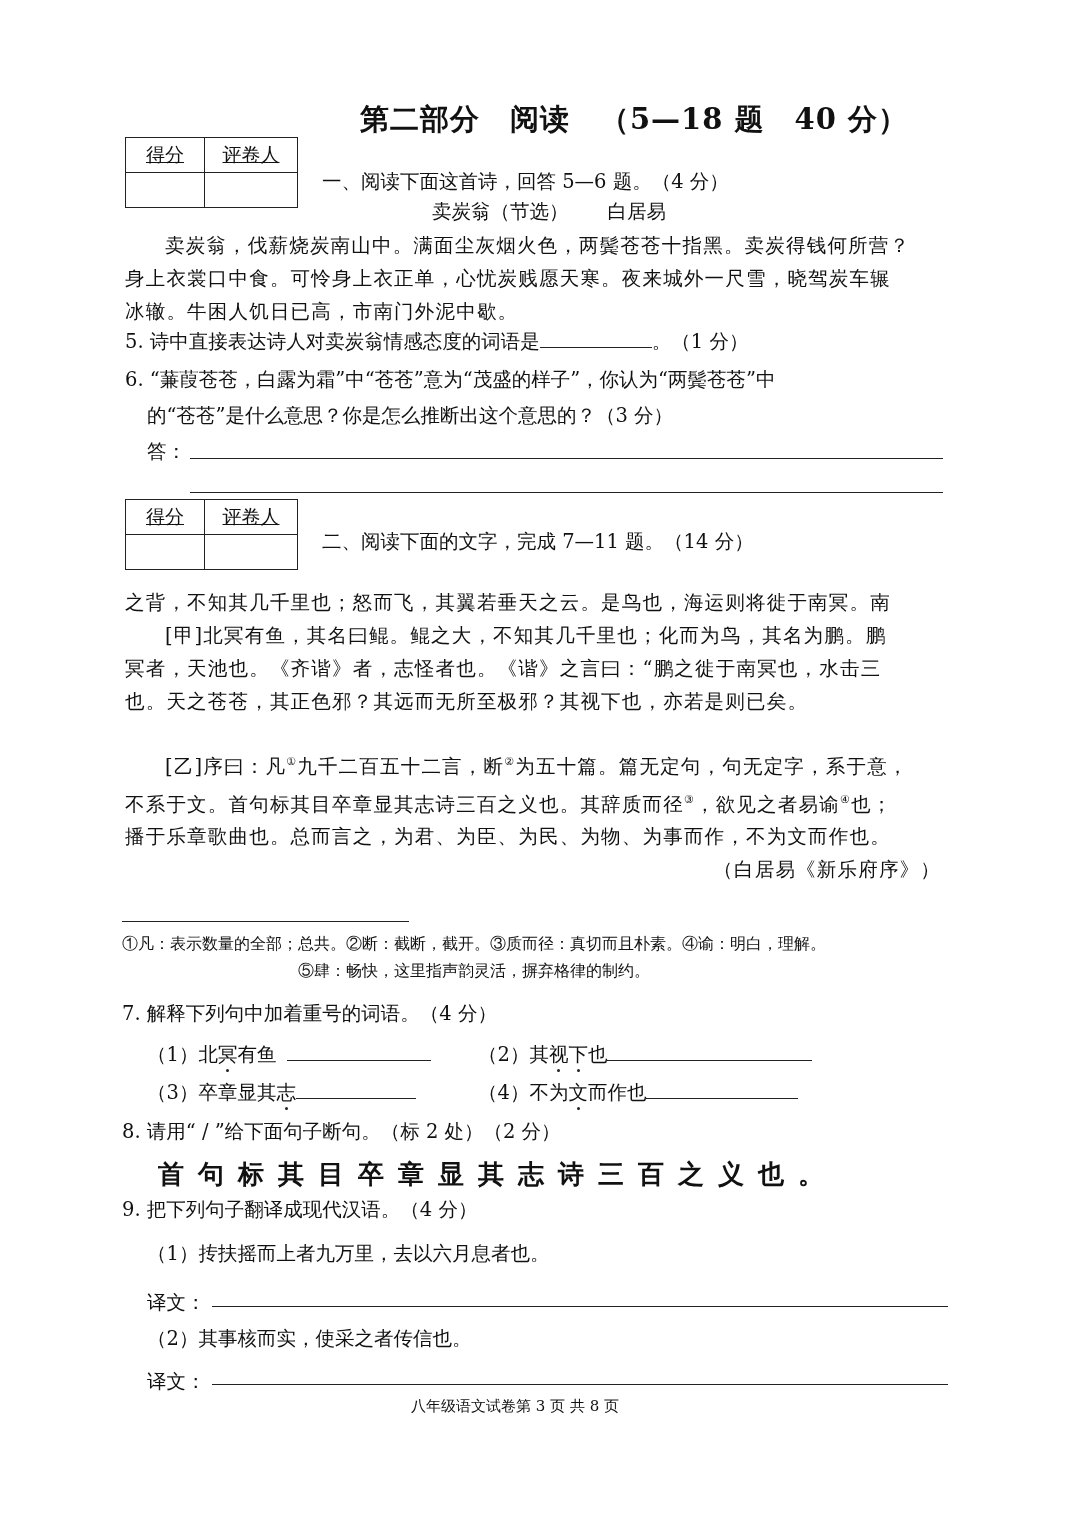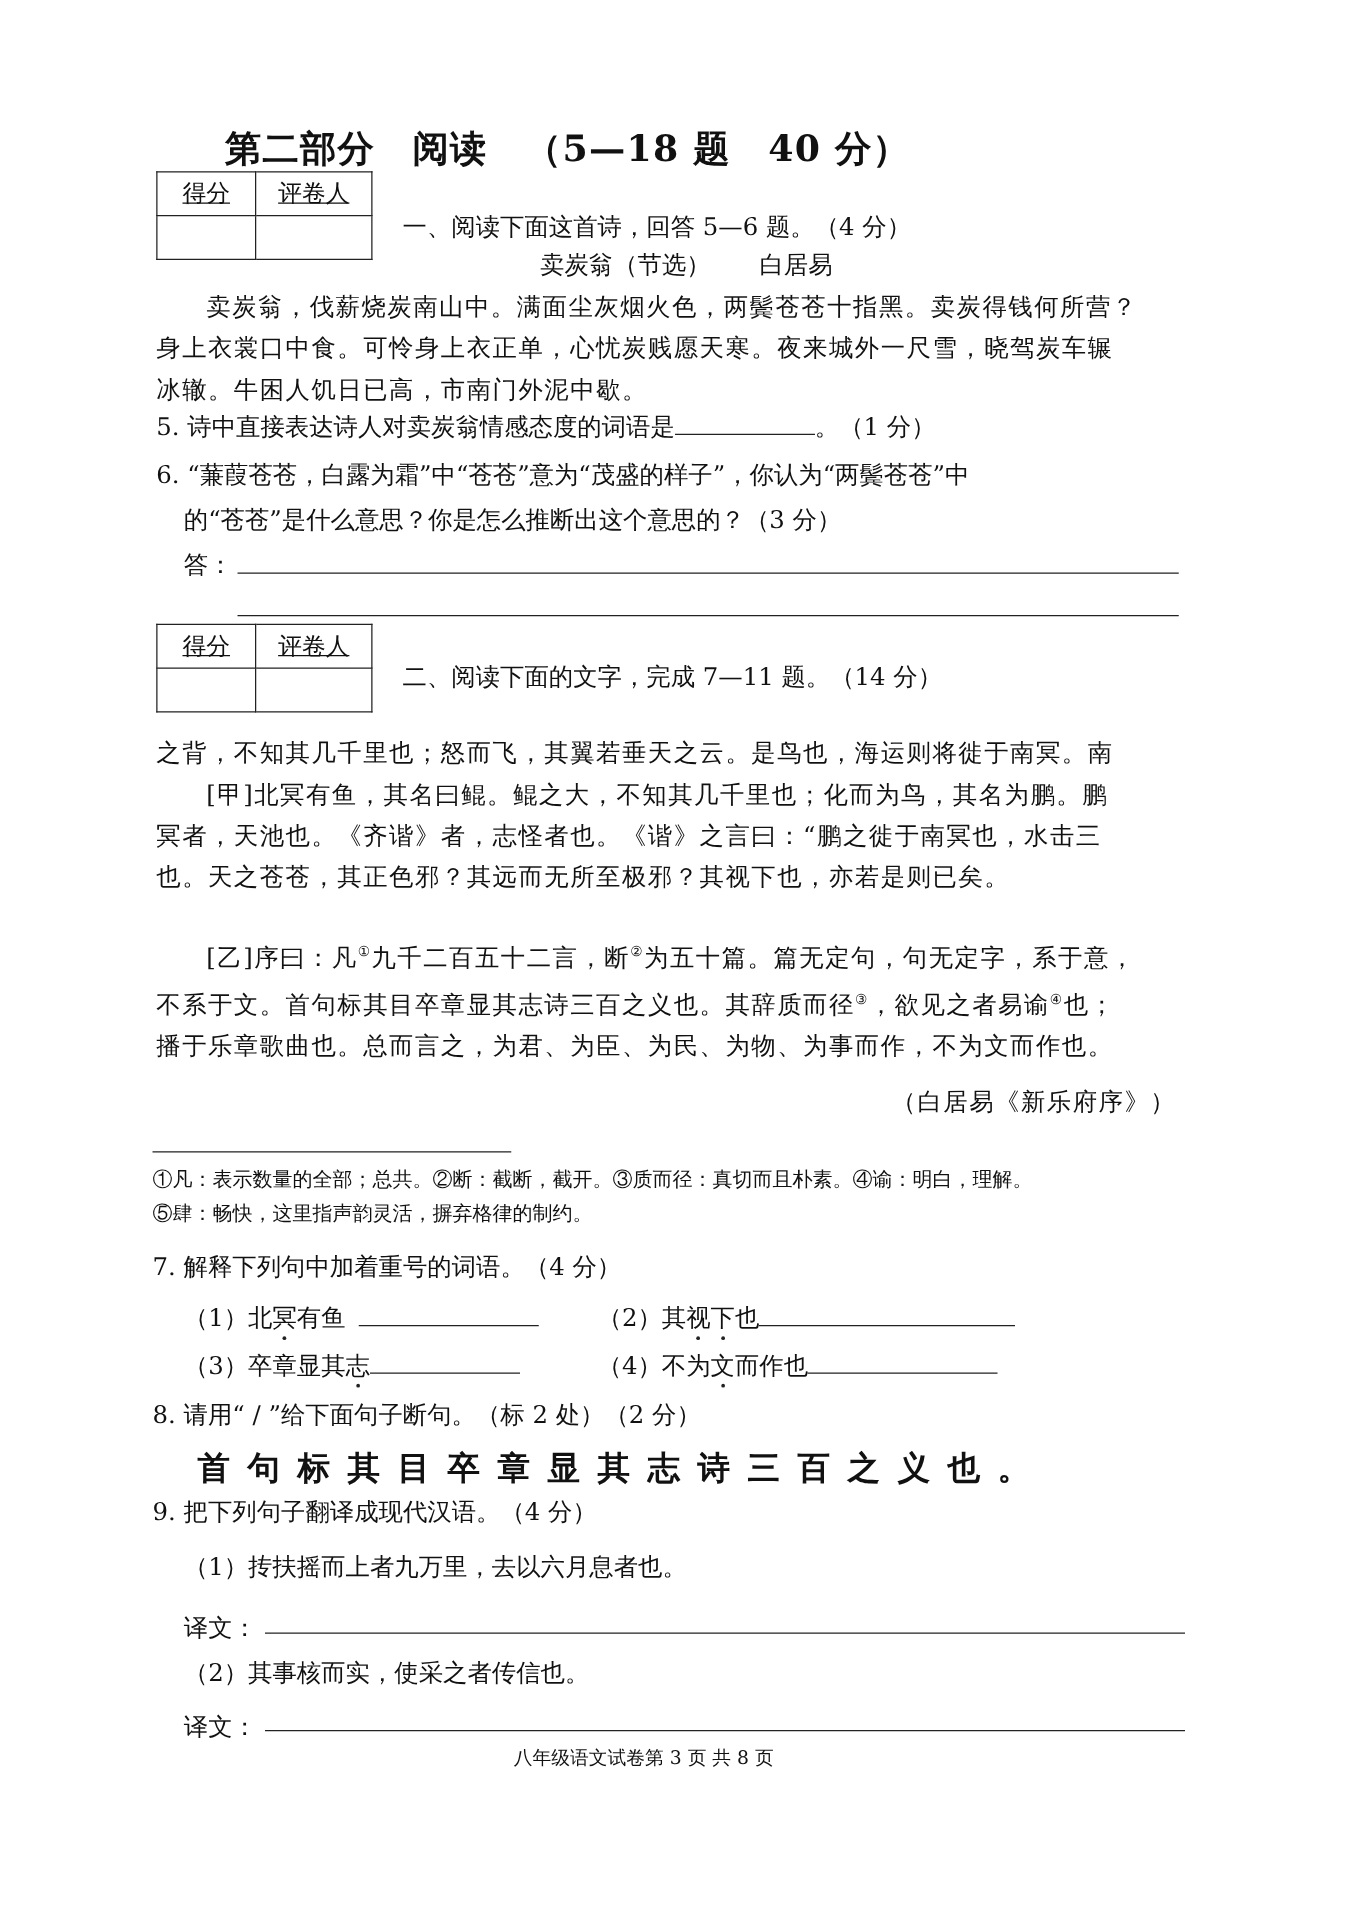--- a/index.html
+++ b/index.html
@@ -3,21 +3,21 @@
   <meta charset="utf-8">
   <style>
     html, body { margin: 0; padding: 0; background: #ffffff; }
     body {
       width: 1080px; height: 1527px; position: relative; overflow: hidden;
       font-family: "DejaVu Serif", "Liberation Serif", serif;
       color: #111;
     }
     .abs { position: absolute; }
     .title {
-      left: 0; width: 908px; top: 100px; text-align: center;
+      left: 0; width: 908px; top: 100px; text-align: right;
       font-size: 29px; font-weight: bold; letter-spacing: 1px;
     }
     .score-box {
       border-collapse: collapse; border: 1.5px solid #222;
     }
     .score-box td {
       border: 1.5px solid #222; width: 78px; height: 34px;
       font-size: 19px; text-align: center; padding: 0; text-decoration: underline;
     }
     .score-box td.c2 { width: 92px; }
@@ -94,25 +94,25 @@
 </div>
 
 <div class="abs para" style="left:125px; top:745px; width:820px;">
   <div style="padding-left:40px;">
     <span>[乙]序曰：凡</span><span class="sup">①</span><span>九千二百五十二言，断</span><span class="sup">②</span><span>为五十篇。篇无定句，句无定字，系于意，</span>
   </div>
   <div>
     <span>不系于文。首句标其目卒章显其志诗三百之义也。其辞质而径</span><span class="sup">③</span><span>，欲见之者易谕</span><span class="sup">④</span><span>也；</span>
   </div>
   <div>播于乐章歌曲也。总而言之，为君、为臣、为民、为物、为事而作，不为文而作也。</div>
-  <div style="text-align:right; padding-right:4px;margin-top:12px;">（白居易《新乐府序》）</div>
+  <div style="text-align:right; padding-right:4px;">（白居易《新乐府序》）</div>
 </div>
 
 <div class="abs" style="left:122px; top:921px; width:287px; border-top:1.5px solid #222;"></div>
-<div class="abs note" style="left:122px; top:930px;">
+<div class="abs note" style="left:122px; top:930px;text-align:center;">
   <div>①凡：表示数量的全部；总共。②断：截断，截开。③质而径：真切而且朴素。④谕：明白，理解。</div>
   <div>⑤肆：畅快，这里指声韵灵活，摒弃格律的制约。</div>
 </div>
 
 <div class="abs txt" style="left:122px; top:1000px;">7. 解释下列句中加着重号的词语。（4 分）</div>
 <div class="abs txt" style="left:147px; top:1041px;">
   <span>（1）</span><span>北</span><span class="dot">冥</span><span>有鱼 </span><span class="blank" style="width:144px; margin-left:4px;"></span>
 </div>
 <div class="abs txt" style="left:478px; top:1041px;">
   <span>（2）</span><span>其</span><span class="dot">视</span><span class="dot">下</span><span>也</span><span class="blank" style="width:205px;"></span>

